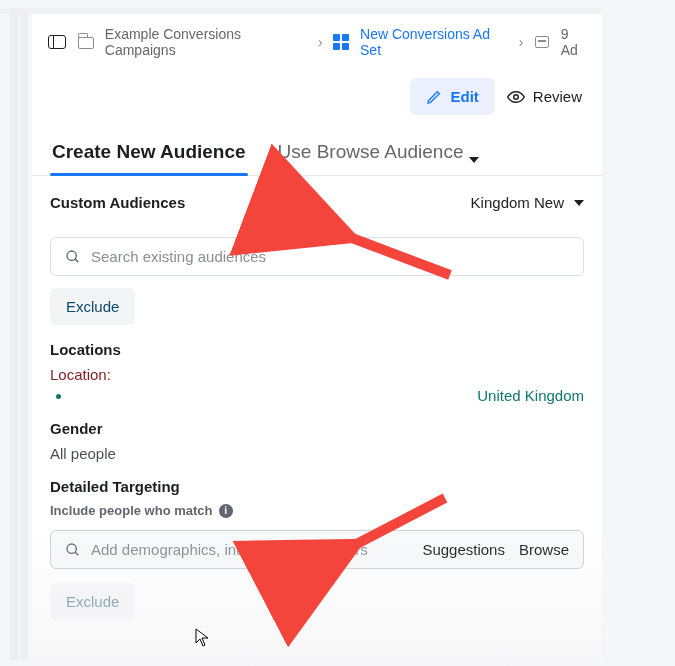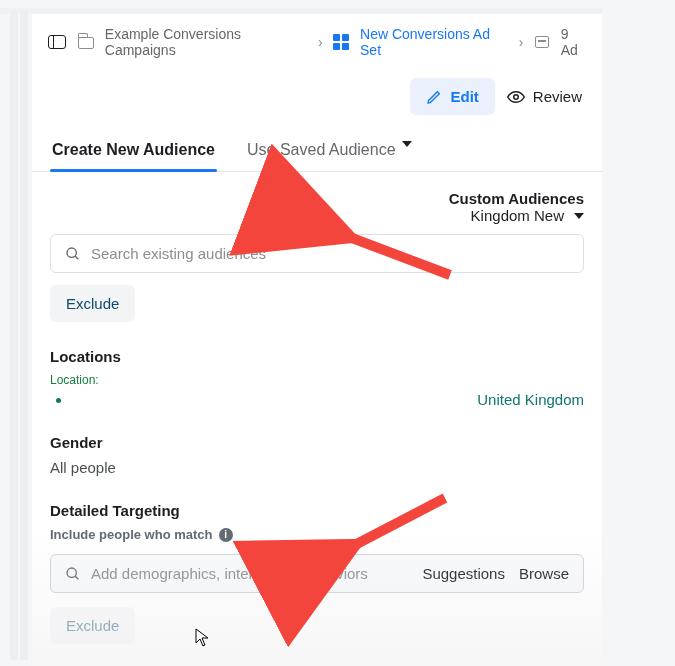--- a/index.html
+++ b/index.html
@@ -32,41 +32,41 @@
 
     
     .actions { display:flex; justify-content:flex-end; gap:12px; padding: 6px 20px 18px 0; align-items:center; }
     .btn-edit { display:flex; align-items:center; gap:8px; background:#eaf1fd; color:#1877f2; font-weight:600; font-size:15px; padding:10px 16px; border-radius:6px; border:none; cursor:pointer; }
     .pencil { width:16px; height:16px; }
     .btn-review { display:flex; align-items:center; gap:8px; background:transparent; border:none; color:#1c1e21; font-size:15px; cursor:pointer;justify-content:space-between; }
     .eye { width:18px; height:18px; }
 
     
     .tabs { display:flex; gap:28px; padding:0 18px; border-bottom:1px solid #e4e6eb; }
-    .tab { padding:8px 2px 12px 2px; font-size:16px; color:#65676b; cursor:pointer; position:relative; display:flex; align-items:flex-start; gap:6px; }
+    .tab { padding:8px 2px 12px 2px; font-size:19px; color:#65676b; cursor:pointer; position:relative; display:flex; align-items:flex-end; gap:6px; }
     .tab.active { color:#1c1e21; font-weight:700; }
     .tab.active::after { content:""; position:absolute; left:0; right:0; bottom:-1px; height:3px; background:#1877f2; border-radius:2px; }
     .caret-down { width:0; height:0; border-left:5px solid transparent; border-right:5px solid transparent; border-top:6px solid #1c1e21; display:inline-block; }
 
     
     .content { padding:18px; }
-    .section-row { display:flex; justify-content:space-between; align-items:flex-end; margin-bottom:10px;flex-direction:column; }
+    .section-row { display:flex; justify-content:space-between; align-items:flex-start; margin-bottom:26px; }
     .section-title { font-weight:700; color:#1c1e21; font-size:15px; }
     .create-new { display:flex; align-items:center; gap:10px; color:#1c1e21; font-size:15px; cursor:pointer; }
 
     .search-box { display:flex; align-items:center; gap:10px; border:1px solid #dcdfe3; border-radius:6px; padding:10px 14px; background:#fff; }
     .search-box input { border:none; outline:none; flex:1; font-size:15px; color:#1c1e21; background:transparent; }
     .search-box input::placeholder { color:#8a8d91; }
     .mag { width:16px; height:16px; flex-shrink:0; }
 
     .exclude-btn { margin-top:12px; background:#f3f4f5; border:none; border-radius:6px; padding:10px 16px; font-size:15px; color:#0c4a6e; cursor:pointer; }
 
-    .block { margin-top:26px; }
+    .block { margin-top:16px; }
     .block h4 { font-weight:700; font-size:15px; color:#1c1e21; margin-bottom:8px; }
-    .block .label { color:#15803d; font-size:12px; margin-bottom:4px; }
+    .block .label { color:#7f1d1d; font-size:15px; margin-bottom:4px; }
     .block ul { list-style:disc; padding-left:22px; color:#0f766e; font-size:15px;text-align:right; }
     .value { color:#4b4f52; font-size:15px; }
 
     .subnote { color:#606770; font-size:13px; font-weight:600; display:flex; align-items:center; gap:6px; margin-top:4px; }
     .info { width:14px; height:14px; border-radius:50%; background:#606770; color:#fff; font-size:10px; display:flex; align-items:center; justify-content:center; font-weight:700; }
 
     .dt-search { margin-top:12px; display:flex; align-items:center; border:1px solid #cfd2d7; border-radius:6px; padding:10px 14px; background:#f8f9fa; gap:10px; }
     .dt-search input { border:none; outline:none; flex:1; font-size:15px; background:transparent; }
     .dt-search input::placeholder { color:#8a8d91; }
     .dt-actions { display:flex; gap:14px; color:#1c1e21; font-size:15px; }
@@ -130,21 +130,21 @@
           </svg>
         <span>Review</span>
       </button>
     </div>
 
     <div class="tabs">
       <div class="tab active">
         <span>Create New Audience</span>
       </div>
       <div class="tab">
-        <span>Use Saved Audience</span>
+        <span>Use Browse Audience</span>
         <span class="caret-down"></span>
       </div>
     </div>
 
     <div class="content">
 
       
       <div class="section-row">
         <span class="section-title">Custom Audiences</span>
         <div class="create-new">

